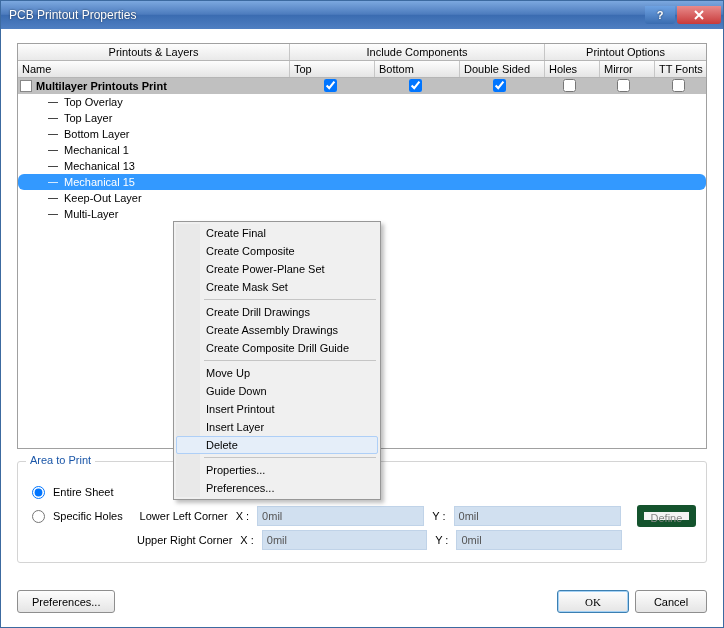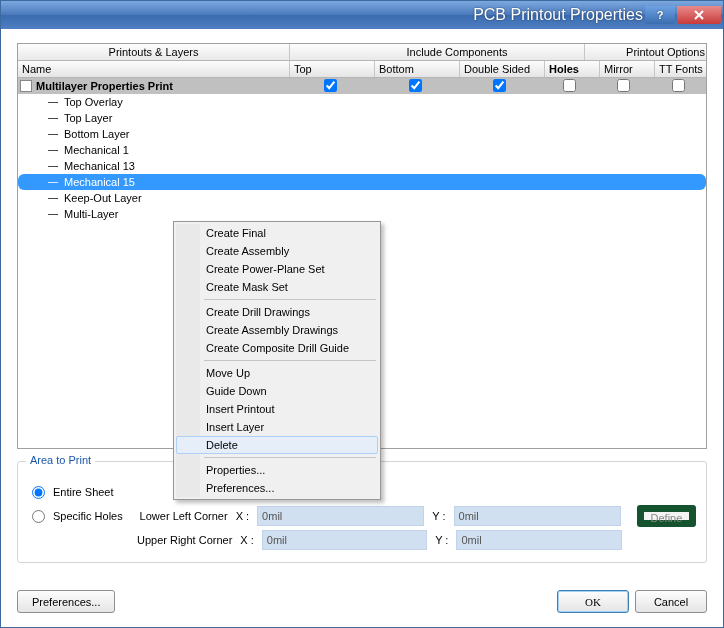--- a/index.html
+++ b/index.html
@@ -12,21 +12,21 @@
   box-shadow: 0 0 0 1px rgba(0,0,0,.3);
 }
 .titlebar {
   height: 28px;
   background: linear-gradient(#7ca8df 0%, #4c7bbd 48%, #3a6bb0 49%, #4f7fc2 100%);
   color: #fff;
   display: flex; align-items: center;
   padding: 0 2px 0 8px;
   text-shadow: 0 0 2px rgba(0,0,0,.6);
 }
-.titlebar .title { flex: 1; font-size: 16px; text-align: right; }
+.titlebar .title { flex: 1; font-size: 12px; }
 .winbtn {
   width: 42px; height: 18px; margin-left: 2px;
   border-radius: 0 0 3px 3px;
   display: flex; align-items: center; justify-content: center;
   color: #fff; font-weight: bold; font-size: 13px;
 }
 .winbtn.help { background: linear-gradient(#6ea2e2,#3a6cb0); width: 30px; }
 .winbtn.close { background: linear-gradient(#e88b8b,#c83a3a); width: 44px; }
 .winbtn svg { width: 12px; height: 12px; }
 .content {
@@ -35,21 +35,20 @@
   display: flex; flex-direction: column;
   position: relative;
 }
 .grid {
   border: 1px solid #a0a0a0;
 }
 .grid-head-top {
   display: flex;
   background: linear-gradient(#fdfdfd,#e9e9e9);
   border-bottom: 1px solid #b5b5b5;
-  gap: 40px;
 }
 .gh-group {
   text-align: center;
   padding: 2px 0;
   border-right: 1px solid #c6c6c6;
 }
 .gh-g1 { width: 272px; }
 .gh-g2 { width: 255px; }
 .gh-g3 { flex: 1; border-right: none; }
 .grid-head {
@@ -59,21 +58,21 @@
 }
 .gh {
   padding: 2px 4px;
   border-right: 1px solid #c6c6c6;
   white-space: nowrap; overflow: hidden;
 }
 .gh-name { width: 272px; }
 .gh-top { width: 85px; }
 .gh-bottom { width: 85px; }
 .gh-ds { width: 85px; }
-.gh-holes { width: 55px; font-weight: bold; }
+.gh-holes { width: 55px; }
 .gh-mirror { width: 55px; }
 .gh-tt { flex: 1; border-right: none; }
 .grid-body { background: #fff; height: 370px; position: relative; }
 .row {
   display: flex; align-items: center;
   height: 16px;
 }
 .row .cell-name {
   width: 272px; display: flex; align-items: center; padding-left: 2px;
 }
@@ -201,21 +200,21 @@
         <div class="gh gh-bottom">Bottom</div>
         <div class="gh gh-ds">Double Sided</div>
         <div class="gh gh-holes">Holes</div>
         <div class="gh gh-mirror">Mirror</div>
         <div class="gh gh-tt">TT Fonts</div>
       </div>
       <div class="grid-body" id="grid-body">
           <div class="row parent-row">
             <div class="cell-name">
               <span class="page-icon"></span>
-              <b>Multilayer Properties Print</b>
+              <b>Multilayer Printouts Print</b>
             </div>
             <div class="cb"><input type="checkbox" class="chk" checked="" style=""></div>
             <div class="cb"><input type="checkbox" class="chk" checked="" style=""></div>
             <div class="cb"><input type="checkbox" class="chk" checked="" style=""></div>
             <div class="cb3"><input type="checkbox" class="chk" style=""></div>
             <div class="cb3"><input type="checkbox" class="chk" style=""></div>
             <div class="cb3"><input type="checkbox" class="chk" style=""></div>
           </div>
           <div class="row">
             <div class="cell-name child">
@@ -293,21 +292,21 @@
         <span class="coord-lbl">Y :</span>
         <input class="coord-in" disabled="" value="0mil" style="">
         <div style="flex:1"></div>
         <span style="width:60px"></span>
       </div>
     </div>
 
     <div class="context-menu" id="cmenu">
       <div class="cm-iconcol"></div>
     <div class="cm-item">Create Final</div>
-        <div class="cm-item">Create Assembly</div>
+        <div class="cm-item">Create Composite</div>
         <div class="cm-item">Create Power-Plane Set</div>
         <div class="cm-item">Create Mask Set</div>
         <div class="cm-sep"></div>
         <div class="cm-item">Create Drill Drawings</div>
         <div class="cm-item">Create Assembly Drawings</div>
         <div class="cm-item">Create Composite Drill Guide</div>
         <div class="cm-sep"></div>
         <div class="cm-item">Move Up</div>
         <div class="cm-item">Guide Down</div>
         <div class="cm-item">Insert Printout</div>

